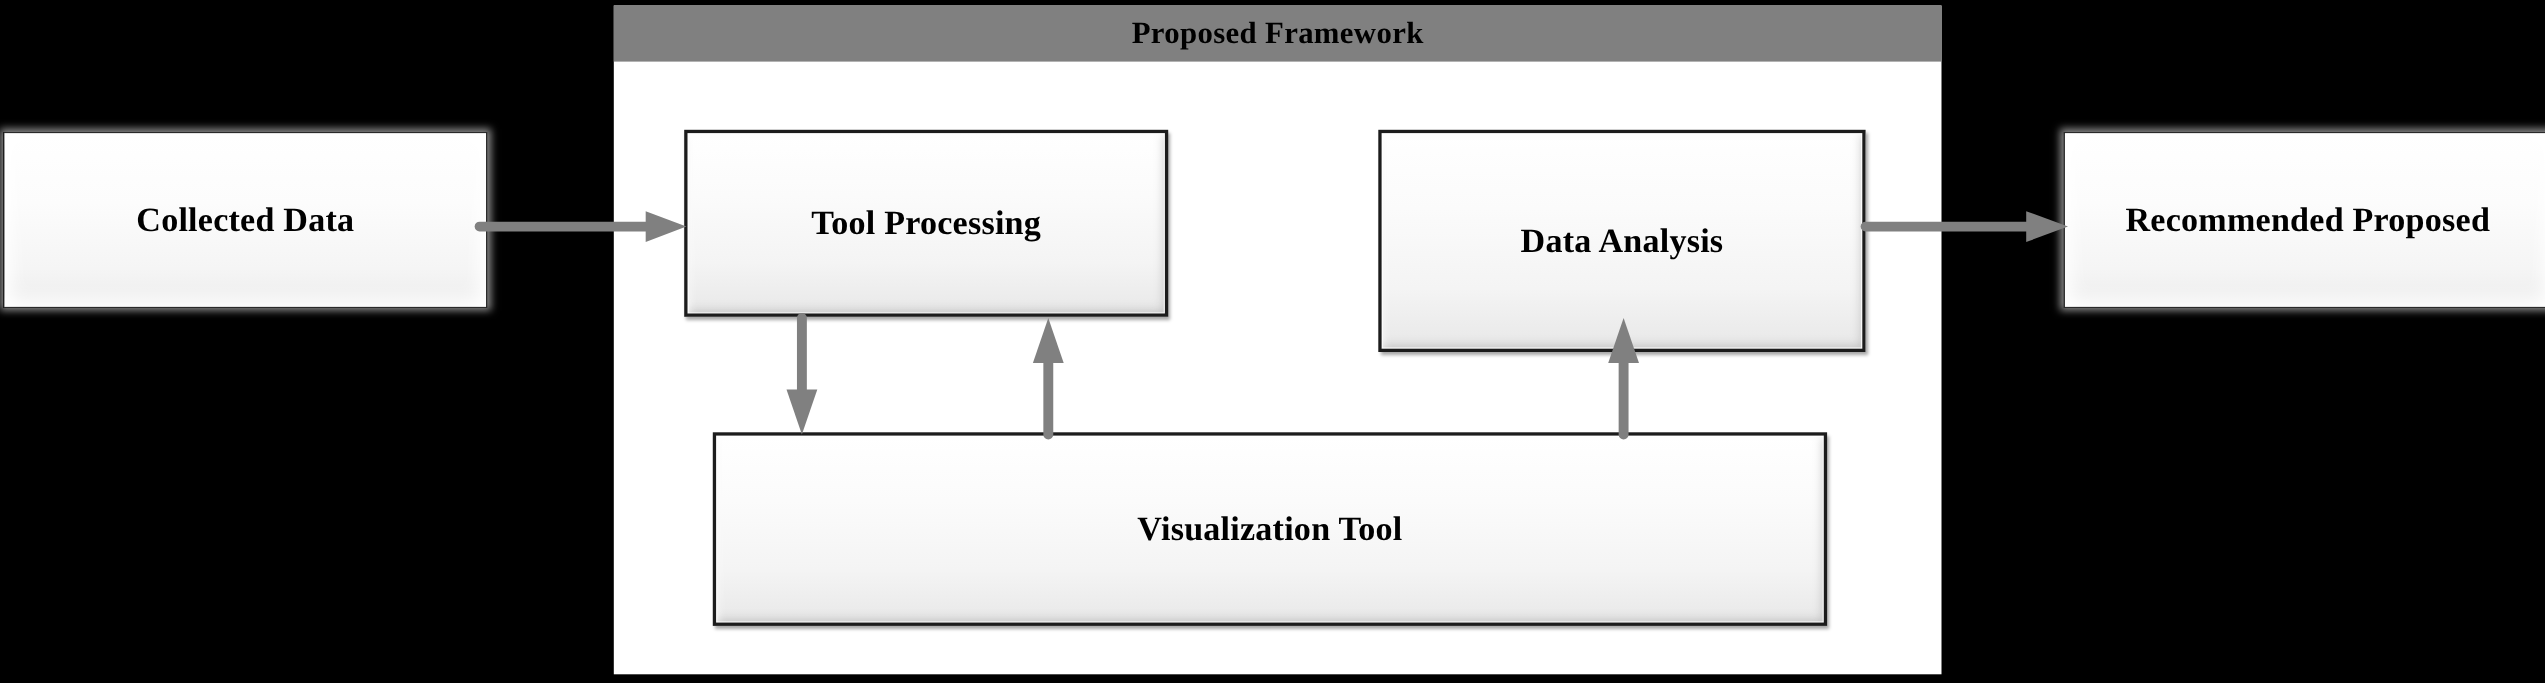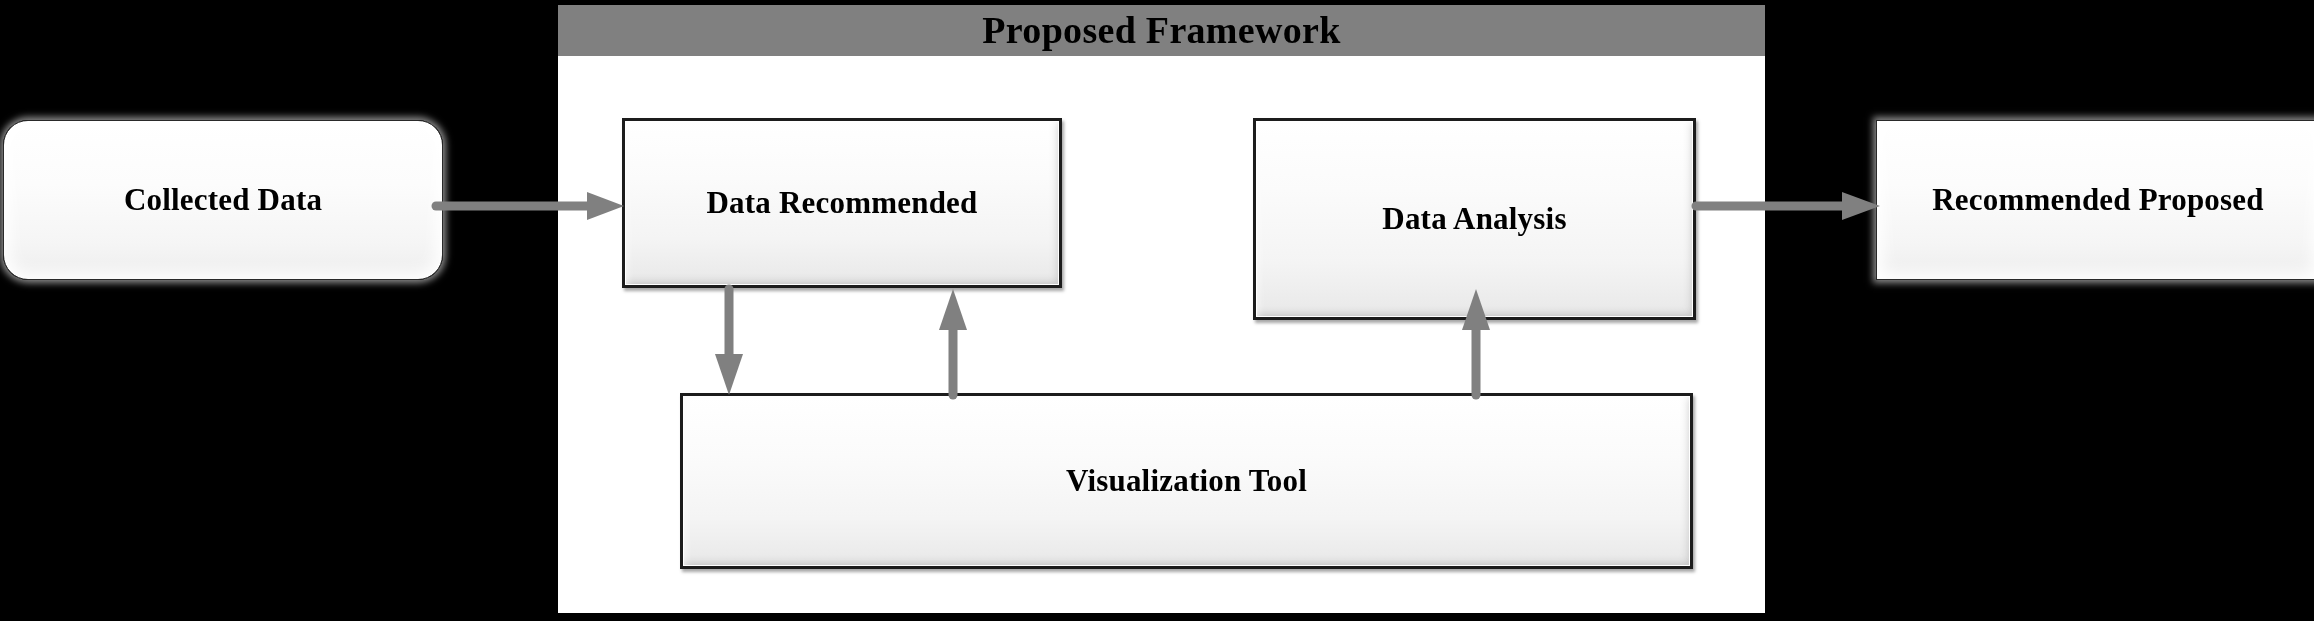--- a/index.html
+++ b/index.html
@@ -36,21 +36,21 @@
   }
   .panel-title-text {
     position: absolute;
     left: 0;
     top: 0;
     width: 100%;
     height: 51px;
     line-height: 51px;
     text-align: center;
     color: #000000;
-    font-size: 38px;
+    font-size: 28px;
     font-weight: bold;
     letter-spacing: 0.3px;
   }
 
   
   .node {
     position: absolute;
     box-sizing: border-box;
     background: linear-gradient(to bottom, #ffffff 0%, #fbfbfb 35%, #f4f4f4 72%, #e8e8e8 100%);
     border: 3px solid #1c1c1c;
@@ -76,25 +76,25 @@
   .node.soft {
     border: 1px solid #2a2a2a;
     box-shadow:
       inset 0 0 16px 6px #ffffff,
       0 0 7px 3px rgba(255,255,255,0.55),
       2px 3px 4px rgba(0,0,0,0.5);
     background: linear-gradient(to bottom, #ffffff 0%, #fcfcfc 40%, #f5f5f5 78%, #ededed 100%);
   }
 
   
-  #node-collected    { left: 3px;    top: 120px; width: 440px;  height: 160px; border-radius: 25px; }
+  #node-collected    { left: 3px;    top: 120px; width: 440px;  height: 160px; }
   #node-processing   { left: 622px;  top: 118px; width: 440px;  height: 170px; }
   #node-analysis     { left: 1253px; top: 118px; width: 443px;  height: 202px; }
   #node-recommended  { left: 1876px; top: 120px; width: 444px;  height: 160px; }
-  #node-visualization{ left: 680px;  top: 393px; width: 1013px; height: 176px; }
+  #node-visualization{ left: 648px;  top: 393px; width: 1013px; height: 176px; }
 
   
   .conn { position: absolute; }
   .conn svg { display: block; overflow: visible; }
 
   #arrow-collected-processing  { left: 432px;  top: 190px; }
   #arrow-analysis-recommended  { left: 1692px; top: 190px; }
   #arrow-processing-to-vis     { left: 713px;  top: 286px; }
   #arrow-vis-to-processing     { left: 937px;  top: 286px; }
   #arrow-vis-to-analysis       { left: 1460px; top: 286px; }
@@ -109,21 +109,21 @@
     <div class="panel-title-bar">
       <div class="panel-title-text">Proposed Framework</div>
     </div>
   </div>
 
   <div class="node soft" id="node-collected">
     <span class="node-label">Collected Data</span>
   </div>
 
   <div class="node" id="node-processing">
-    <span class="node-label">Data Recommended</span>
+    <span class="node-label">Tool Processing</span>
   </div>
 
   <div class="node" id="node-analysis">
     <span class="node-label">Data Analysis</span>
   </div>
 
   <div class="node soft" id="node-recommended">
     <span class="node-label">Recommended Proposed</span>
   </div>
 

